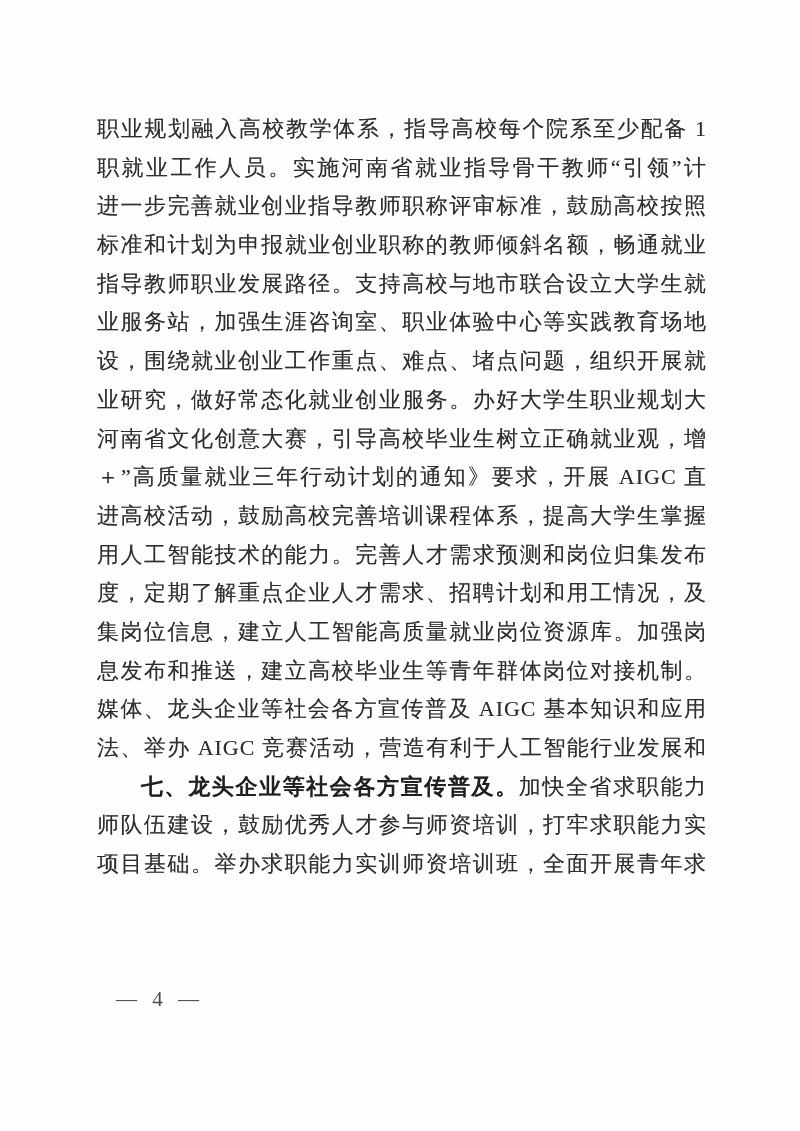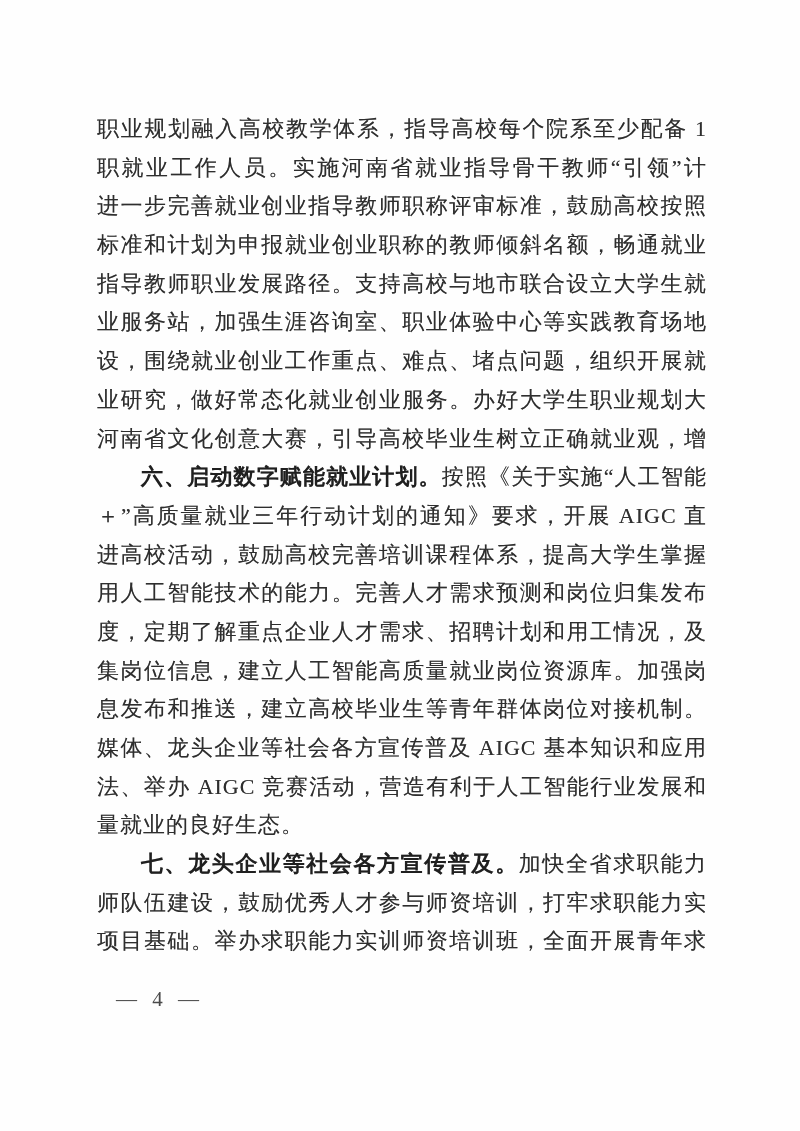--- a/index.html
+++ b/index.html
@@ -65,28 +65,26 @@
   <div class="text-block" id="text-block">
       <div class="line"><span>职业规划融入高校教学体系，指导高校每个院系至少配备 1 名专</span></div>
       <div class="line"><span>职就业工作人员。实施河南省就业指导骨干教师“引领”计划，</span></div>
       <div class="line"><span>进一步完善就业创业指导教师职称评审标准，鼓励高校按照评审</span></div>
       <div class="line"><span>标准和计划为申报就业创业职称的教师倾斜名额，畅通就业创业</span></div>
       <div class="line"><span>指导教师职业发展路径。支持高校与地市联合设立大学生就业创</span></div>
       <div class="line"><span>业服务站，加强生涯咨询室、职业体验中心等实践教育场地建</span></div>
       <div class="line"><span>设，围绕就业创业工作重点、难点、堵点问题，组织开展就业创</span></div>
       <div class="line"><span>业研究，做好常态化就业创业服务。办好大学生职业规划大赛和</span></div>
       <div class="line"><span>河南省文化创意大赛，引导高校毕业生树立正确就业观，增强青</span></div>
-      <div class="line indent"><span class="lead">六、启动数字赋能就业计划。</span><span>按照《关于实施“人工智能</span></div>
       <div class="line"><span>＋”高质量就业三年行动计划的通知》要求，开展 AIGC 直通车</span></div>
       <div class="line"><span>进高校活动，鼓励高校完善培训课程体系，提高大学生掌握和运</span></div>
       <div class="line"><span>用人工智能技术的能力。完善人才需求预测和岗位归集发布制</span></div>
       <div class="line"><span>度，定期了解重点企业人才需求、招聘计划和用工情况，及时采</span></div>
       <div class="line"><span>集岗位信息，建立人工智能高质量就业岗位资源库。加强岗位信</span></div>
       <div class="line"><span>息发布和推送，建立高校毕业生等青年群体岗位对接机制。鼓励</span></div>
       <div class="line"><span>媒体、龙头企业等社会各方宣传普及 AIGC 基本知识和应用方</span></div>
       <div class="line"><span>法、举办 AIGC 竞赛活动，营造有利于人工智能行业发展和高质</span></div>
-      <div class="line end"><span>量就业的良好生态。</span></div>
       <div class="line indent"><span class="lead">七、龙头企业等社会各方宣传普及。</span><span>加快全省求职能力实训</span></div>
       <div class="line"><span>师队伍建设，鼓励优秀人才参与师资培训，打牢求职能力实训营</span></div>
       <div class="line"><span>项目基础。举办求职能力实训师资培训班，全面开展青年求职能</span></div>
     </div>
   <div class="footer">— 4 —</div>
 </div>
 
 </body></html>

